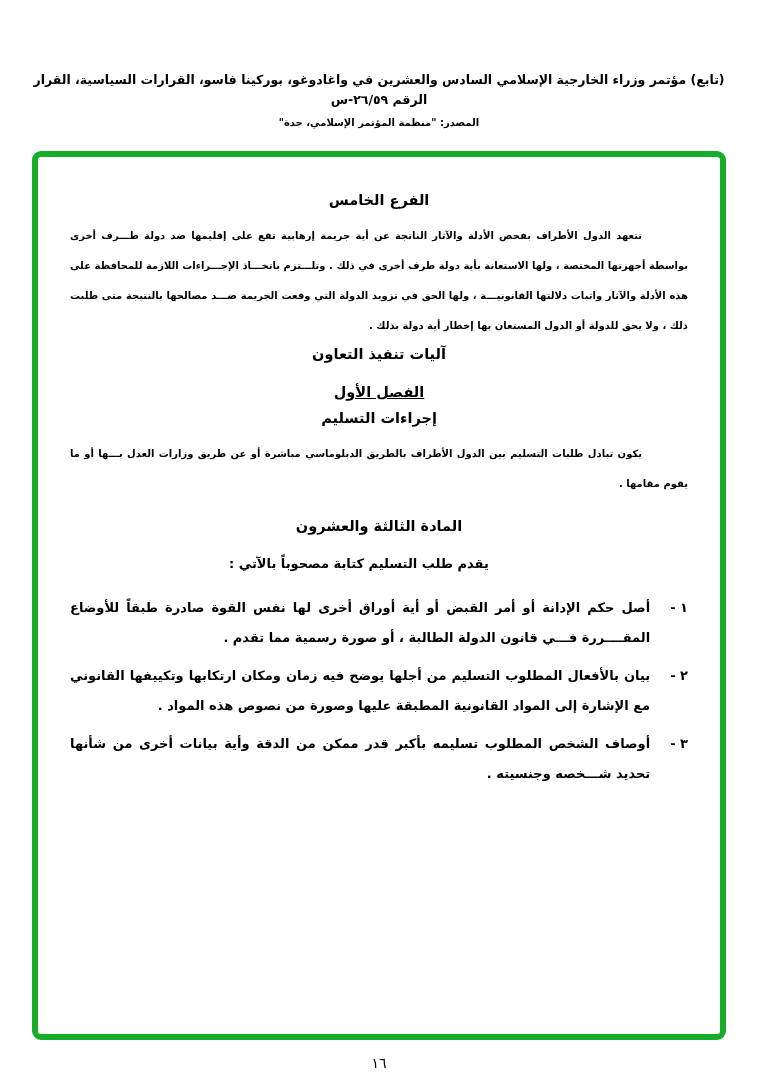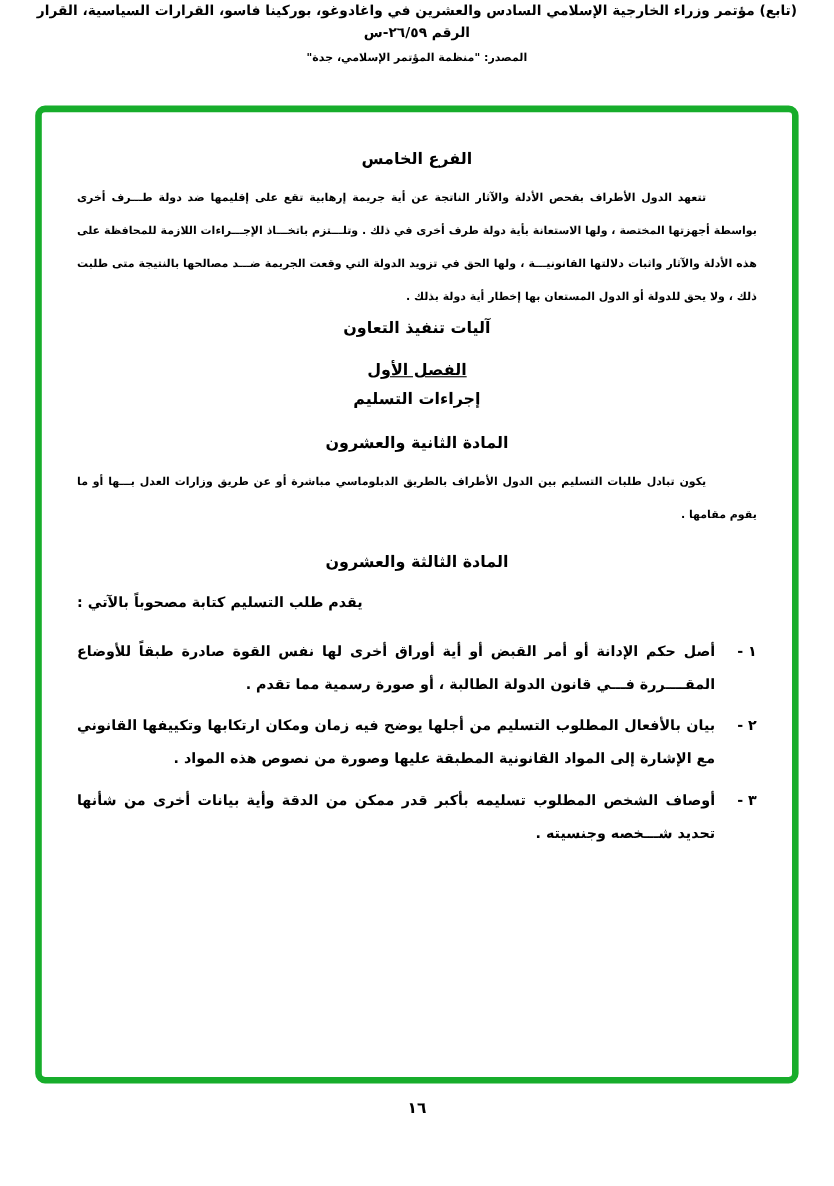--- a/index.html
+++ b/index.html
@@ -5,35 +5,35 @@
   * { margin:0; padding:0; box-sizing:border-box; }
   html,body { background:#ffffff; }
   body {
     width:758px; height:1078px;
     font-family:"DejaVu Sans", sans-serif;
     color:#000000;
     overflow:hidden;
   }
   .page { position:relative; width:758px; height:1078px; background:#ffffff; }
 
-  .doc-header { direction:rtl; }
+  .doc-header { padding-top:70px; direction:rtl; }
   .header-line1 {
     font-size:12.5px; font-weight:bold;
     text-align:center; direction:rtl;
     padding:0 22px; line-height:20px;
   }
   .header-line2 {
     font-size:10px; font-weight:bold;
     text-align:center; direction:rtl;
     margin-top:6px; line-height:14px;
   }
 
   .green-box {
     width:694px; height:889px;
-    margin:36px auto 0 auto;
+    margin:21px auto 0 auto;
     border:6px solid #17ad2b;
     border-radius:9px;
     padding:30px 32px 0 32px;
     direction:rtl;
     overflow:hidden;
   }
 
   .h-center {
     text-align:center; font-weight:bold;
     font-size:14.5px; line-height:26px;
@@ -49,41 +49,41 @@
   .body-par {
     font-size:10px; font-weight:bold;
     line-height:30px;
     text-align:justify; text-align-last:right;
     direction:rtl;
     text-indent:46px;
   }
   .intro-line {
     font-size:13px; font-weight:bold;
     line-height:30px;
-    text-align:left; direction:rtl;
+    text-align:center; direction:rtl;
     padding-left:0; text-indent:40px;
   }
 
   .num-list { margin-top:14px; }
   .num-item {
     display:flex; direction:rtl;
     gap:20px;
     font-size:13px; font-weight:bold;
     line-height:30px;
   }
   .num-item + .num-item { margin-top:8px; }
   .num-item .num { flex:0 0 auto; white-space:nowrap; }
   .num-item .txt {
     flex:1 1 auto;
     text-align:justify; text-align-last:right;
     direction:rtl;
   }
 
   .page-number {
-    text-align:center; font-weight:bold;
+    text-align:center; font-weight:normal;
     font-size:14px; margin-top:15px;
     letter-spacing:2px;
   }
 </style>
 </head>
 <body>
 
 <div class="page">
 
   <div class="doc-header">
@@ -95,21 +95,20 @@
 
     <div class="h-center">الفرع الخامس</div>
 
     <div class="body-par mt8">تتعهد الدول الأطراف بفحص الأدلة والآثار الناتجة عن أية جريمة إرهابية تقع على إقليمها ضد دولة طـــرف أخرى بواسطة أجهزتها المختصة ، ولها الاستعانة بأية دولة طرف أخرى في ذلك .  وتلـــتزم باتخـــاذ الإجـــراءات اللازمة للمحافظة على هذه الأدلة والآثار واثبات دلالتها القانونيـــة ، ولها الحق في تزويد الدولة التي وقعت الجريمة ضـــد مصالحها بالنتيجة متى طلبت ذلك ، ولا يحق للدولة أو الدول المستعان بها إخطار أية دولة بذلك .</div>
 
     <div class="h-center">آليات تنفيذ التعاون</div>
 
     <div class="h-center mt12">الفصل الأول</div>
     <div class="h-center">إجراءات التسليم</div>
 
-    <div class="h-center mt14">المادة الثانية والعشرون</div>
     <div class="body-par mt8">يكون تبادل طلبات التسليم بين الدول الأطراف بالطريق الدبلوماسي مباشرة أو عن طريق وزارات العدل بـــها أو ما يقوم مقامها .</div>
 
     <div class="h-center mt14">المادة الثالثة والعشرون</div>
     <div class="intro-line mt10">يقدم طلب التسليم كتابة مصحوباً بالآتي :</div>
 
     <div class="num-list">
       <div class="num-item">
         <span class="num">١ -</span>
         <span class="txt">أصل حكم الإدانة أو أمر القبض أو أية أوراق أخرى لها نفس القوة صادرة طبقاً للأوضاع المقــــررة فـــي قانون الدولة الطالبة ، أو صورة رسمية مما تقدم .</span>
       </div>

